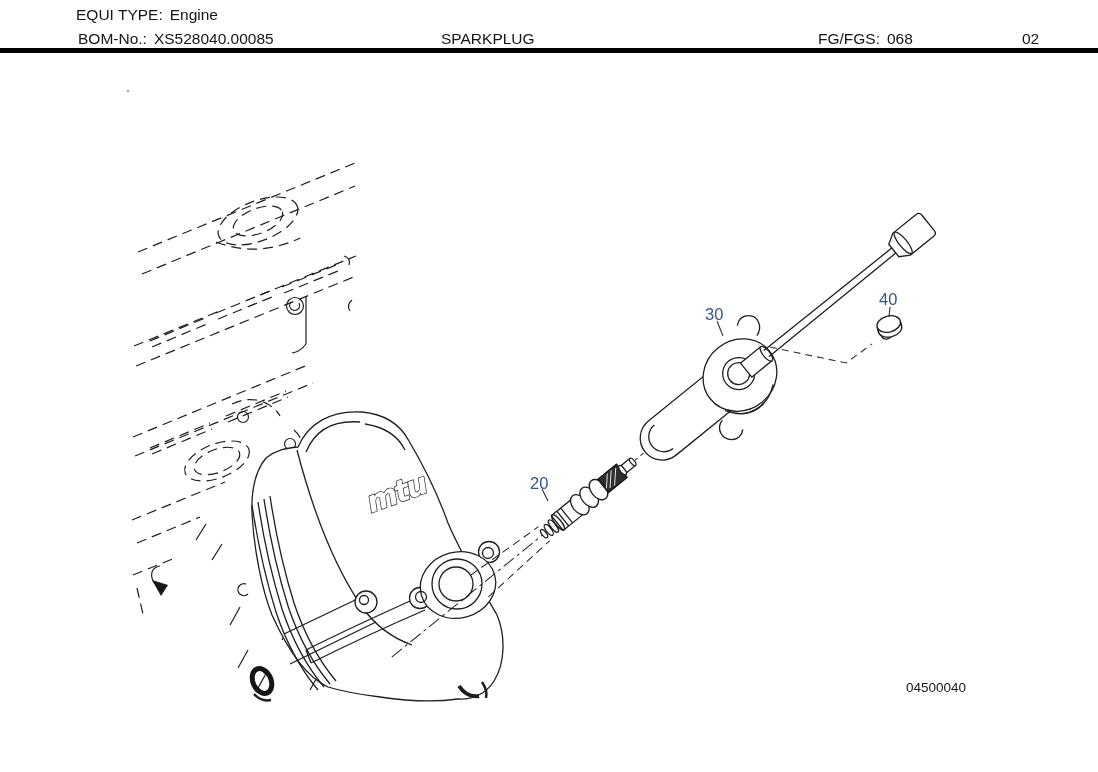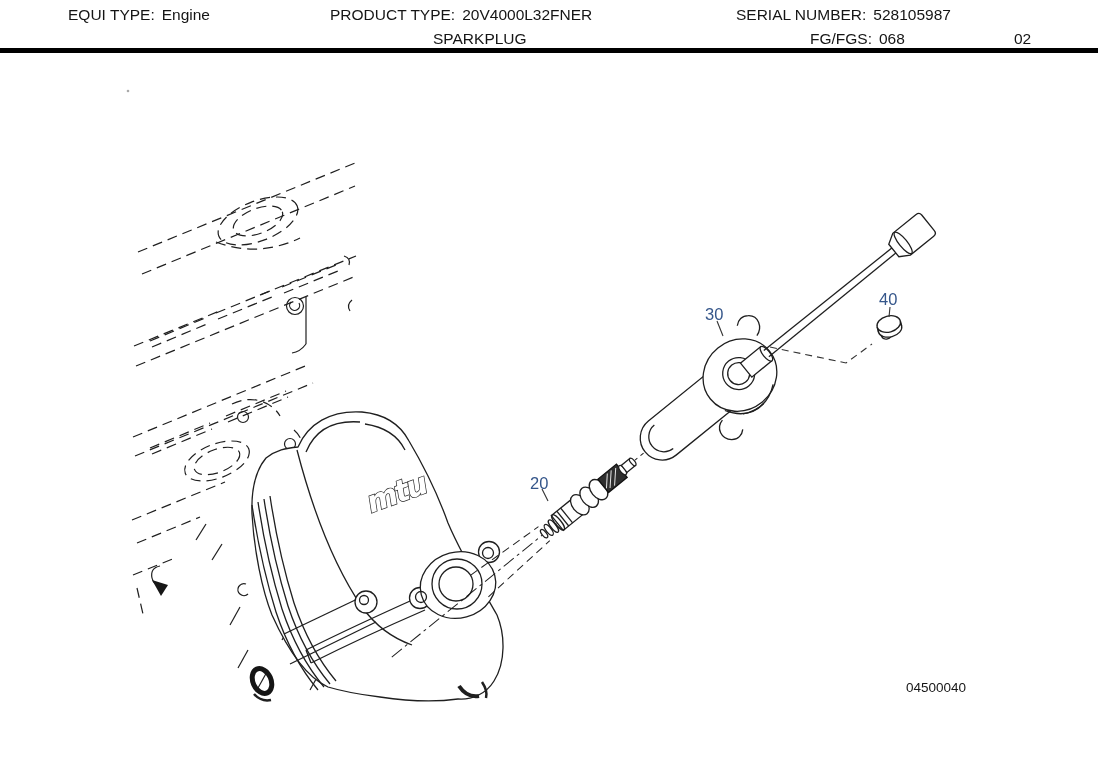--- a/index.html
+++ b/index.html
@@ -1,44 +1,40 @@
 <!DOCTYPE html>
 <html><head>
 <meta charset="utf-8">
 <style>
   html,body{margin:0;padding:0;}
   body{
     width:1098px;height:772px;overflow:hidden;background:#fff;
     font-family:"Liberation Sans",sans-serif;color:#111;position:relative;
   }
-  .hdr-row{position:absolute;left:0;width:904px;height:20px;font-size:15.5px;color:#151515;white-space:nowrap;}
+  .hdr-row{position:absolute;left:8px;width:904px;height:20px;font-size:15.5px;color:#151515;white-space:nowrap;}
   .hdr-item{position:absolute;display:inline-flex;gap:7px;}
   #hdr-rule{position:absolute;top:48px;left:0;width:1098px;height:5px;background:#000;}
   #diagram-svg{position:absolute;top:0;left:0;}
   text{font-family:"Liberation Sans",sans-serif;}
   .logo-text{font-family:"DejaVu Sans",sans-serif;font-weight:bold;font-style:italic;paint-order:stroke;}
 </style>
 </head>
 <body>
 
 <div class="hdr-row" style="top:6px">
   <span class="hdr-item" style="left:68px">
     <span>EQUI TYPE:</span>
     <span>Engine</span>
   </span>
-  <span class="hdr-item" style="left:330px">
-    <span>PRODUCT TYPE:</span>
-    <span>20V4000L32FNER</span>
-  </span>
-  <span class="hdr-item" style="left:736px">
-    <span>SERIAL NUMBER:</span>
-    <span>528105987</span>
-  </span>
 </div>
 <div class="hdr-row" style="top:30px">
+  <span class="hdr-item" style="left:70px">
+    <span>BOM-No.:</span>
+    <span>XS528040.00085</span>
+  </span>
   <span class="hdr-item" style="left:433px">SPARKPLUG</span>
   <span class="hdr-item" style="left:810px">
     <span>FG/FGS:</span>
     <span>068</span>
   </span>
   <span class="hdr-item" style="left:1014px">02</span>
 </div>
 <div id="hdr-rule"></div>
 
 <svg id="diagram-svg" width="1098" height="772" viewBox="0 0 1098 772">

